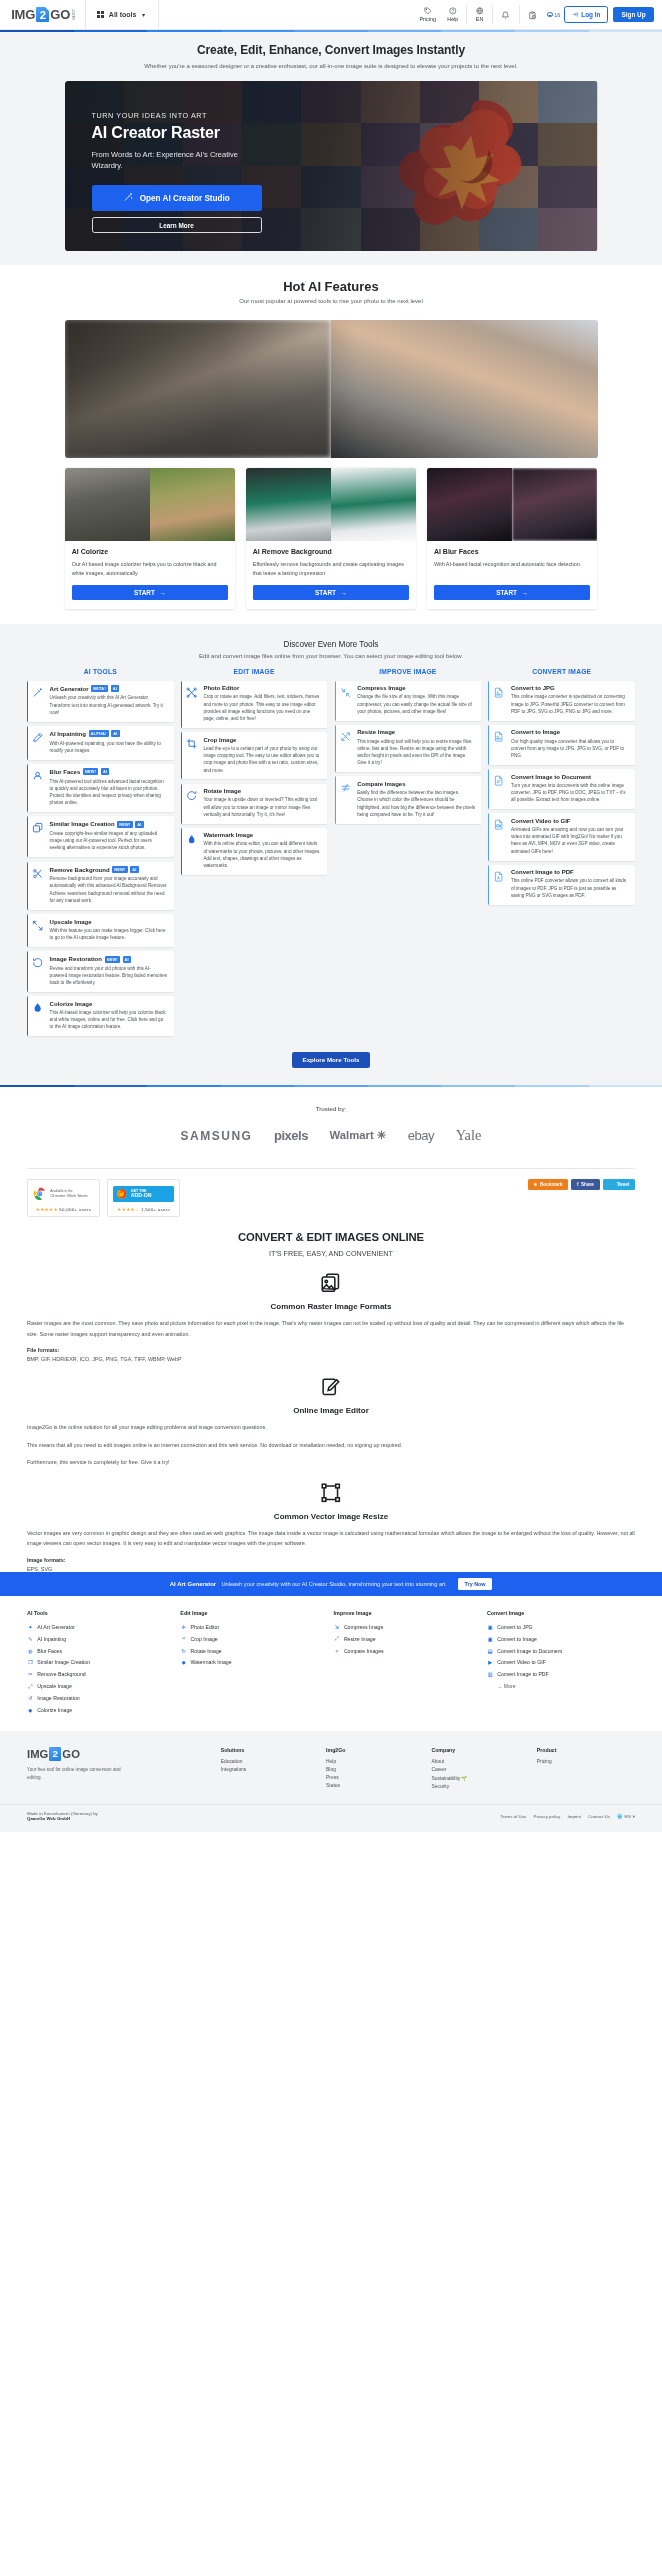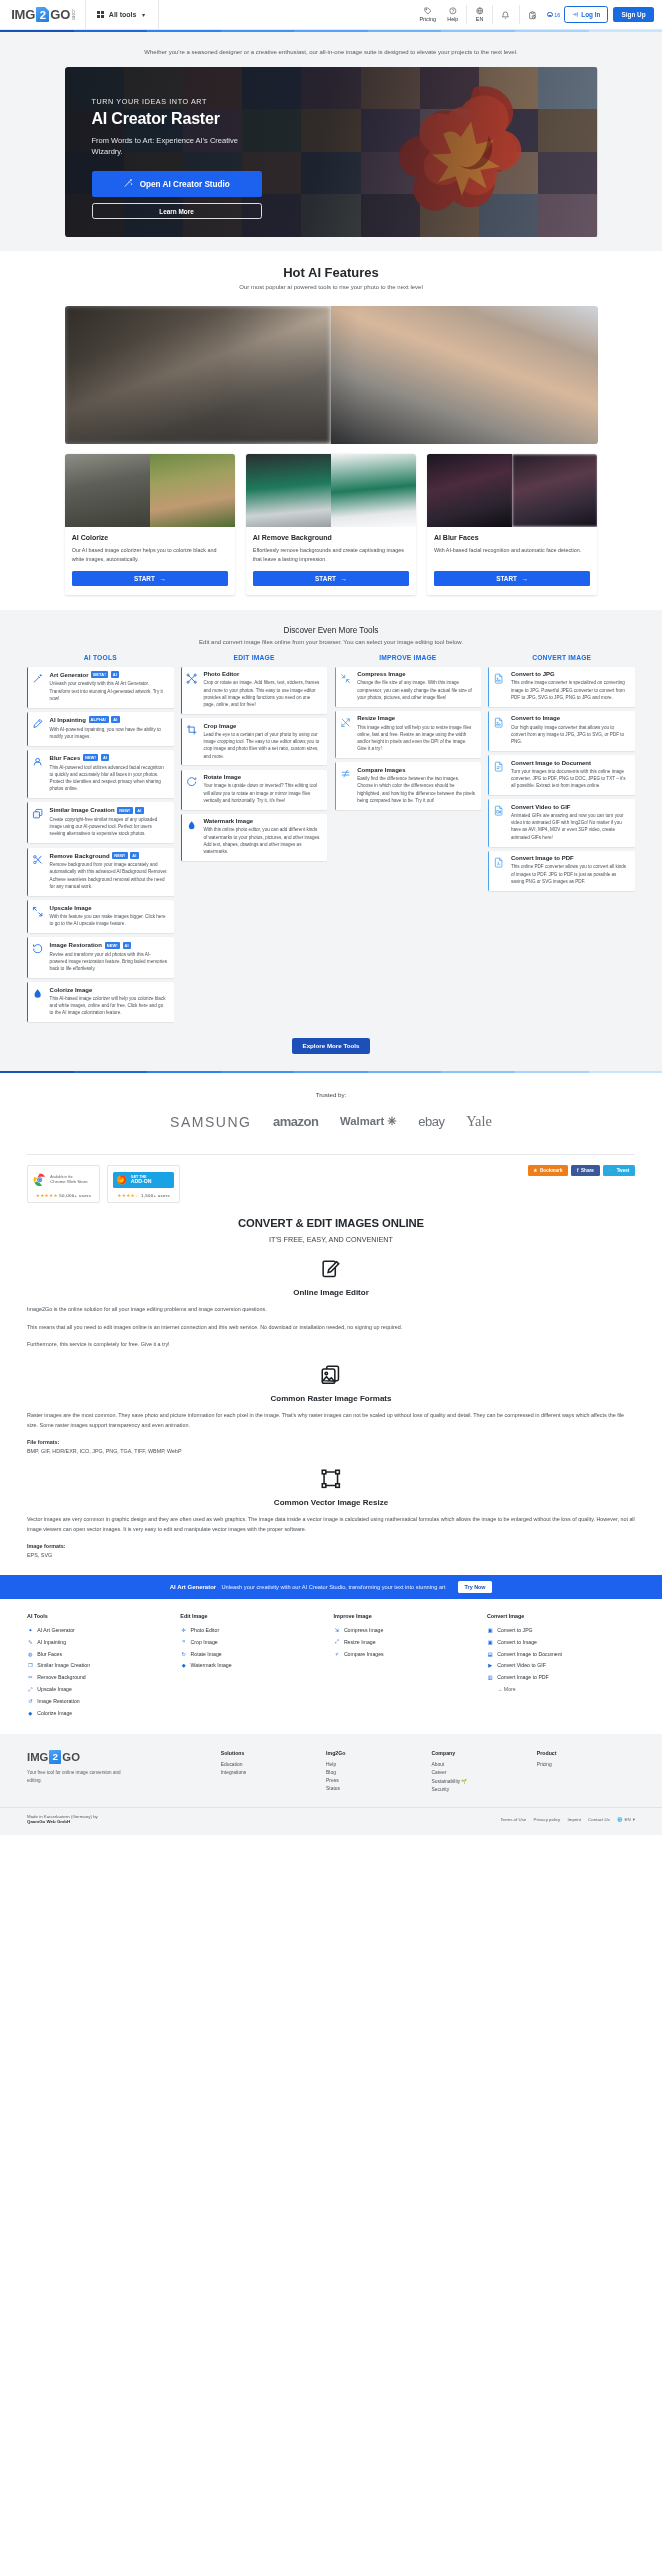--- a/index.html
+++ b/index.html
@@ -137,21 +137,21 @@
   .explore-wrap{text-align:center;margin-top:11.3px;}
   .explore{
     background:#1d4fb8;color:#fff;border:0;border-radius:2.1px;padding:4.6px 10.3px;font-size:6.2px;font-weight:700;cursor:pointer;
   }
 
   
   .trusted{background:#fff;padding:17.5px 0 11.3px;text-align:center;}
   .trusted .lbl{font-size:6.2px;color:#3c4147;}
   .logos{display:flex;align-items:center;justify-content:center;gap:21.6px;margin-top:15.5px;}
   .logos span{color:#6c7278;}
-  .lg-samsung{font-size:14px;font-weight:400;letter-spacing:1.5px;}
+  .lg-samsung{font-size:12px;font-weight:700;letter-spacing:1.5px;}
   .lg-amazon{font-size:13px;font-weight:700;letter-spacing:-0.5px;}
   .lg-walmart{font-size:11.3px;font-weight:700;}
   .lg-ebay{font-size:13px;font-weight:400;letter-spacing:-0.5px;}
   .lg-yale{font-family:"Liberation Serif",serif;font-size:14.4px;text-align:center;}
   .hr{height:0.5px;background:#e7e7e7;width:608px;margin:12.4px auto 0;}
 
   .ext-row{width:608px;margin:10.3px auto 0;display:flex;align-items:flex-start;gap:7.2px;}
   .ext-card{border:0.5px solid #e3e4e6;border-radius:2.1px;padding:4.1px 5.2px;width:73px;text-align:center;background:#fff;}
   .ext-card .top{display:flex;align-items:center;gap:3.6px;height:19.6px;}
   .ext-card .top .c1{font-size:3.3px;color:#5c6166;text-align:left;line-height:1.35;}
@@ -159,21 +159,21 @@
   .ext-card .ff .t{font-size:3.6px;font-weight:700;text-align:left;line-height:1.15;}
   .stars{color:#f5a623;font-size:4.6px;letter-spacing:0.3px;margin-top:3.6px;}
   .stars b{color:#3c4147;font-weight:400;font-size:4.4px;margin-left:1.5px;}
   .share-row{margin-left:auto;display:flex;gap:3.1px;align-items:flex-start;}
   .sbtn{color:#fff;border:0;border-radius:1.5px;padding:3.1px 5.7px;font-size:4.6px;font-weight:600;display:flex;align-items:center;gap:2.6px;cursor:pointer;}
   .sb-bookmark{background:#ef7d1a;}
   .sb-share{background:#3b5998;}
   .sb-tweet{background:#27a9e1;}
 
   
-  .article{width:608px;margin:13.4px auto 0;padding-bottom:17px;}
+  .article{width:608px;margin:13.4px auto 0;padding-bottom:0;}
   .article h2{text-align:center;font-size:11.3px;font-weight:700;color:#24292e;letter-spacing:-0.1px;}
   .article .sub{text-align:center;font-size:7.2px;color:#3c4147;margin-top:6.2px;}
   .bigico{display:flex;justify-content:center;margin-top:14.4px;}
   .article h3{text-align:center;font-size:8px;font-weight:700;color:#24292e;margin-top:8.2px;}
   .article p{font-size:5.4px;color:#4b5157;line-height:1.9;margin-top:7.2px;}
   .article .ff-lbl{font-size:5.4px;font-weight:700;color:#2d3338;margin-top:8.2px;}
   .article .ff-val{font-size:5.4px;color:#4b5157;margin-top:3.1px;}
   .blk{margin-top:13.4px;}
 
   
@@ -302,20 +302,21 @@
     <i style="background:#2b84ef"></i>
   <i style="background:#3f93f3"></i>
     <i style="background:#55a2f6"></i>
     <i style="background:#6eb2f8"></i>
   <i style="background:#8cc3fa"></i>
     <i style="background:#a9d2fb"></i>
     <i style="background:#cbe4fd"></i>
 </div>
 
 <div class="hero-head">
+  <h1>Create, Edit, Enhance, Convert Images Instantly</h1>
   <p>Whether you're a seasoned designer or a creative enthusiast, our all-in-one image suite is designed to elevate your projects to the next level.</p>
 </div>
 
 <div class="studio-wrap">
   <div class="studio">
     <div class="mosaic">
       <i style="background:#4a5a52"></i>
         <i style="background:#7a6b4e"></i>
         <i style="background:#8e5a4b"></i>
         <i style="background:#3c4a5e"></i>
@@ -797,21 +798,21 @@
     <i style="background:#6eb2f8"></i>
   <i style="background:#8cc3fa"></i>
     <i style="background:#a9d2fb"></i>
     <i style="background:#cbe4fd"></i>
 </div>
 
 <div class="trusted">
   <div class="lbl">Trusted by:</div>
   <div class="logos">
     <span class="lg-samsung">SAMSUNG</span>
-    <span class="lg-amazon">amazon</span>
+    <span class="lg-amazon">pixels</span>
     <span class="lg-walmart"><span>Walmart</span> ✳</span>
     <span class="lg-ebay">ebay</span>
     <span class="lg-yale">Yale</span>
   </div>
 </div>
 <div class="hr"></div>
 
 <div class="ext-row">
   <div class="ext-card">
     <div class="top">
@@ -873,43 +874,43 @@
   </div>
 </div>
 
 <div class="article">
   <h2>CONVERT &amp; EDIT IMAGES ONLINE</h2>
   <div class="sub">IT'S FREE, EASY, AND CONVENIENT</div>
 
   <div class="blk">
     <div class="bigico">
       <svg width="21.6" height="21.6" viewBox="0 0 24 24" fill="none" stroke="#1b1f23" stroke-width="1.7">
-          <path d="M5 3.5h10.5a1.5 1.5 0 011.5 1.5v14a1.5 1.5 0 01-1.5 1.5H5A1.5 1.5 0 013.5 19V5A1.5 1.5 0 015 3.5z"></path>
-          <path d="M18.5 4.2l2.3 2.3L12 15.3l-3 .7.7-3z" fill="#fff"></path>
-        </svg>
-    </div>
-    <h3>Online Image Editor</h3>
-    <p>Image2Go is the online solution for all your image editing problems and image conversion questions.</p>
-    <p>This means that all you need to edit images online is an internet connection and this web service. No download or installation needed, no signing up required.</p>
-    <p>Furthermore, this service is completely for free. Give it a try!</p>
-  </div>
-
-  <div class="blk">
-    <div class="bigico">
-      <svg width="21.6" height="21.6" viewBox="0 0 24 24" fill="none" stroke="#1b1f23" stroke-width="1.7">
           <rect x="2.5" y="5.5" width="14" height="16" rx="2"></rect>
           <path d="M7.5 5.5V4a1.5 1.5 0 011.5-1.5h10A1.5 1.5 0 0120.5 4v13a1.5 1.5 0 01-1.5 1.5h-2.5"></path>
           <circle cx="7" cy="10.5" r="1.4"></circle>
           <path d="M3.2 18.5l4-4.4 3 3.3 2.4-2 3.2 3.6z"></path>
         </svg>
     </div>
     <h3>Common Raster Image Formats</h3>
     <p>Raster images are the most common. They save photo and picture information for each pixel in the image. That's why raster images can not be scaled up without loss of quality and detail. They can be compressed in different ways which affects the file size. Some raster images support transparency and even animation.</p>
     <div class="ff-lbl">File formats:</div>
     <div class="ff-val">BMP, GIF, HDR/EXR, ICO, JPG, PNG, TGA, TIFF, WBMP, WebP</div>
+  </div>
+
+  <div class="blk">
+    <div class="bigico">
+      <svg width="21.6" height="21.6" viewBox="0 0 24 24" fill="none" stroke="#1b1f23" stroke-width="1.7">
+          <path d="M5 3.5h10.5a1.5 1.5 0 011.5 1.5v14a1.5 1.5 0 01-1.5 1.5H5A1.5 1.5 0 013.5 19V5A1.5 1.5 0 015 3.5z"></path>
+          <path d="M18.5 4.2l2.3 2.3L12 15.3l-3 .7.7-3z" fill="#fff"></path>
+        </svg>
+    </div>
+    <h3>Online Image Editor</h3>
+    <p>Image2Go is the online solution for all your image editing problems and image conversion questions.</p>
+    <p>This means that all you need to edit images online is an internet connection and this web service. No download or installation needed, no signing up required.</p>
+    <p>Furthermore, this service is completely for free. Give it a try!</p>
   </div>
 
   <div class="blk">
     <div class="bigico">
       <svg width="21.6" height="21.6" viewBox="0 0 24 24" fill="none" stroke="#1b1f23" stroke-width="1.7">
           <rect x="2.5" y="2.5" width="4" height="4"></rect>
           <rect x="17.5" y="2.5" width="4" height="4"></rect>
           <rect x="2.5" y="17.5" width="4" height="4"></rect>
           <rect x="17.5" y="17.5" width="4" height="4"></rect>
           <path d="M6.5 4.5h11M4.5 6.5v11M19.5 6.5v11M6.5 19.5h11"></path>

